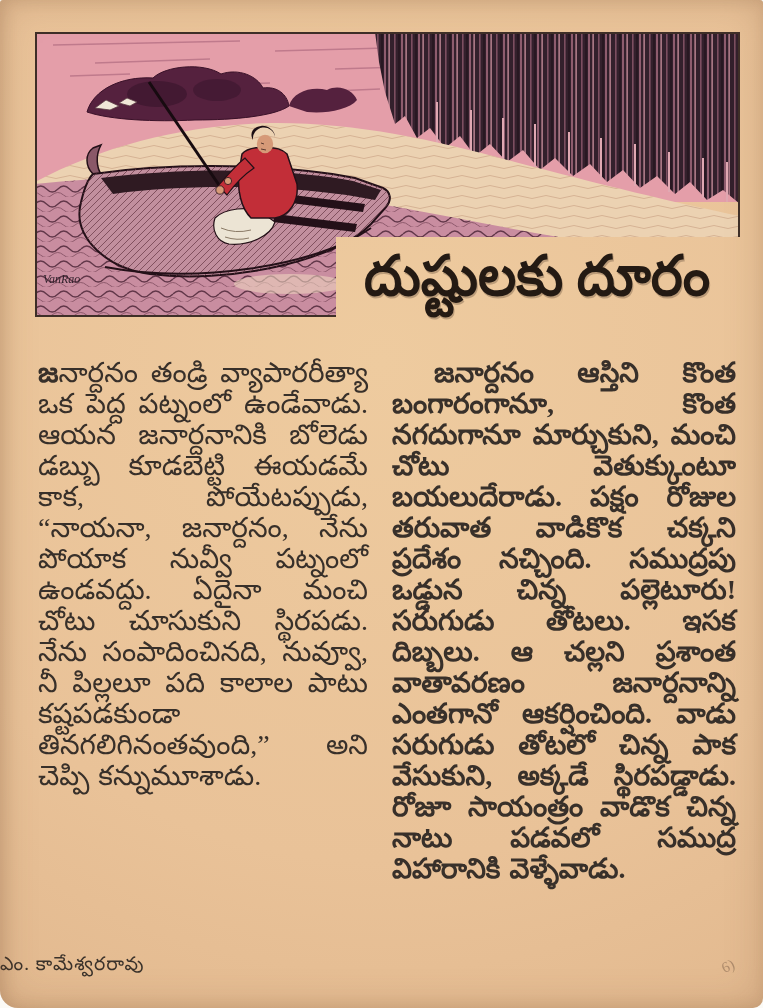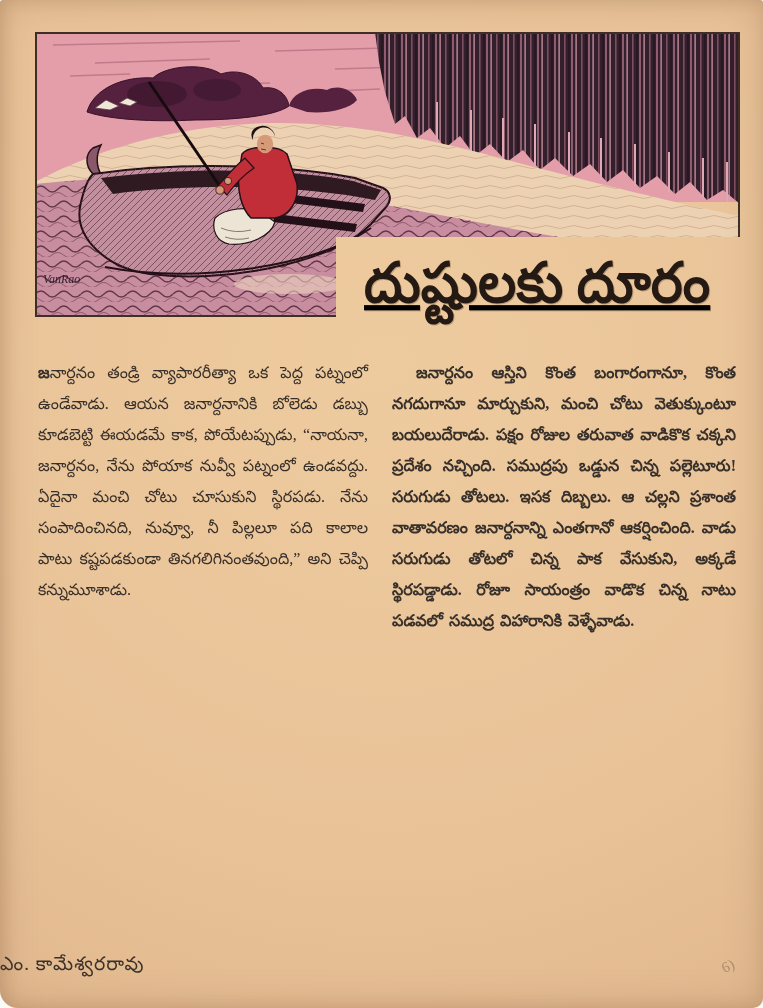--- a/index.html
+++ b/index.html
@@ -9,31 +9,31 @@
         background:radial-gradient(130% 95% at 50% 36%, #eecb9f 0%, #e9c298 52%, #e0b68c 86%, #d8ab80 100%);
         border-radius:3px 3px 10px 18px;}
   .page::after{content:"";position:absolute;inset:0;pointer-events:none;
         box-shadow:inset 0 0 38px rgba(110,70,40,.22), inset 4px 0 14px rgba(110,70,40,.15);
         border-radius:inherit;}
   
   .illus{position:absolute;left:35px;top:32px;width:705px;height:285px;
          clip-path:polygon(0 0,705px 0,705px 205px,301px 205px,301px 285px,0 285px);}
   .illus svg{display:block;}
   
-  .title-block{position:absolute;left:336px;top:253px;width:427px;height:98px;
-               display:flex;text-decoration:underline;}
+  .title-block{position:absolute;left:336px;top:234px;width:427px;height:98px;
+               display:flex;align-items:center;}
   .title{font-size:54px;font-weight:800;color:#241a13;margin:0;padding-left:28px;
          letter-spacing:0px;white-space:nowrap;transform:scaleY(1.04);
          text-shadow:1px 1px 0 rgba(40,25,15,.25);}
   
   .columns{position:absolute;left:38px;top:357px;width:698px;display:flex;gap:24px;}
   .col{color:#38302a;}
   .col.left{width:330px;}
   .col.right{width:344px;font-weight:bold;}
-  .col p{margin:0;font-size:16px;line-height:31px;text-align:justify;
+  .col p{margin:0;font-size:28px;line-height:31px;text-align:justify;
          word-spacing:2px;}
   .col p.indent{text-indent:1.5em;}
   .col.left p:first-child::first-letter{font-weight:bold;}
   
   .author{position:absolute;left:0;top:953px;width:100%;text-align:left;
           font-size:19px;color:#3a322b;letter-spacing:1px;}
   
   .corner-mark{position:absolute;left:722px;top:958px;font-size:15px;
                color:rgba(110,85,65,.45);transform:rotate(-24deg);}
 </style>

